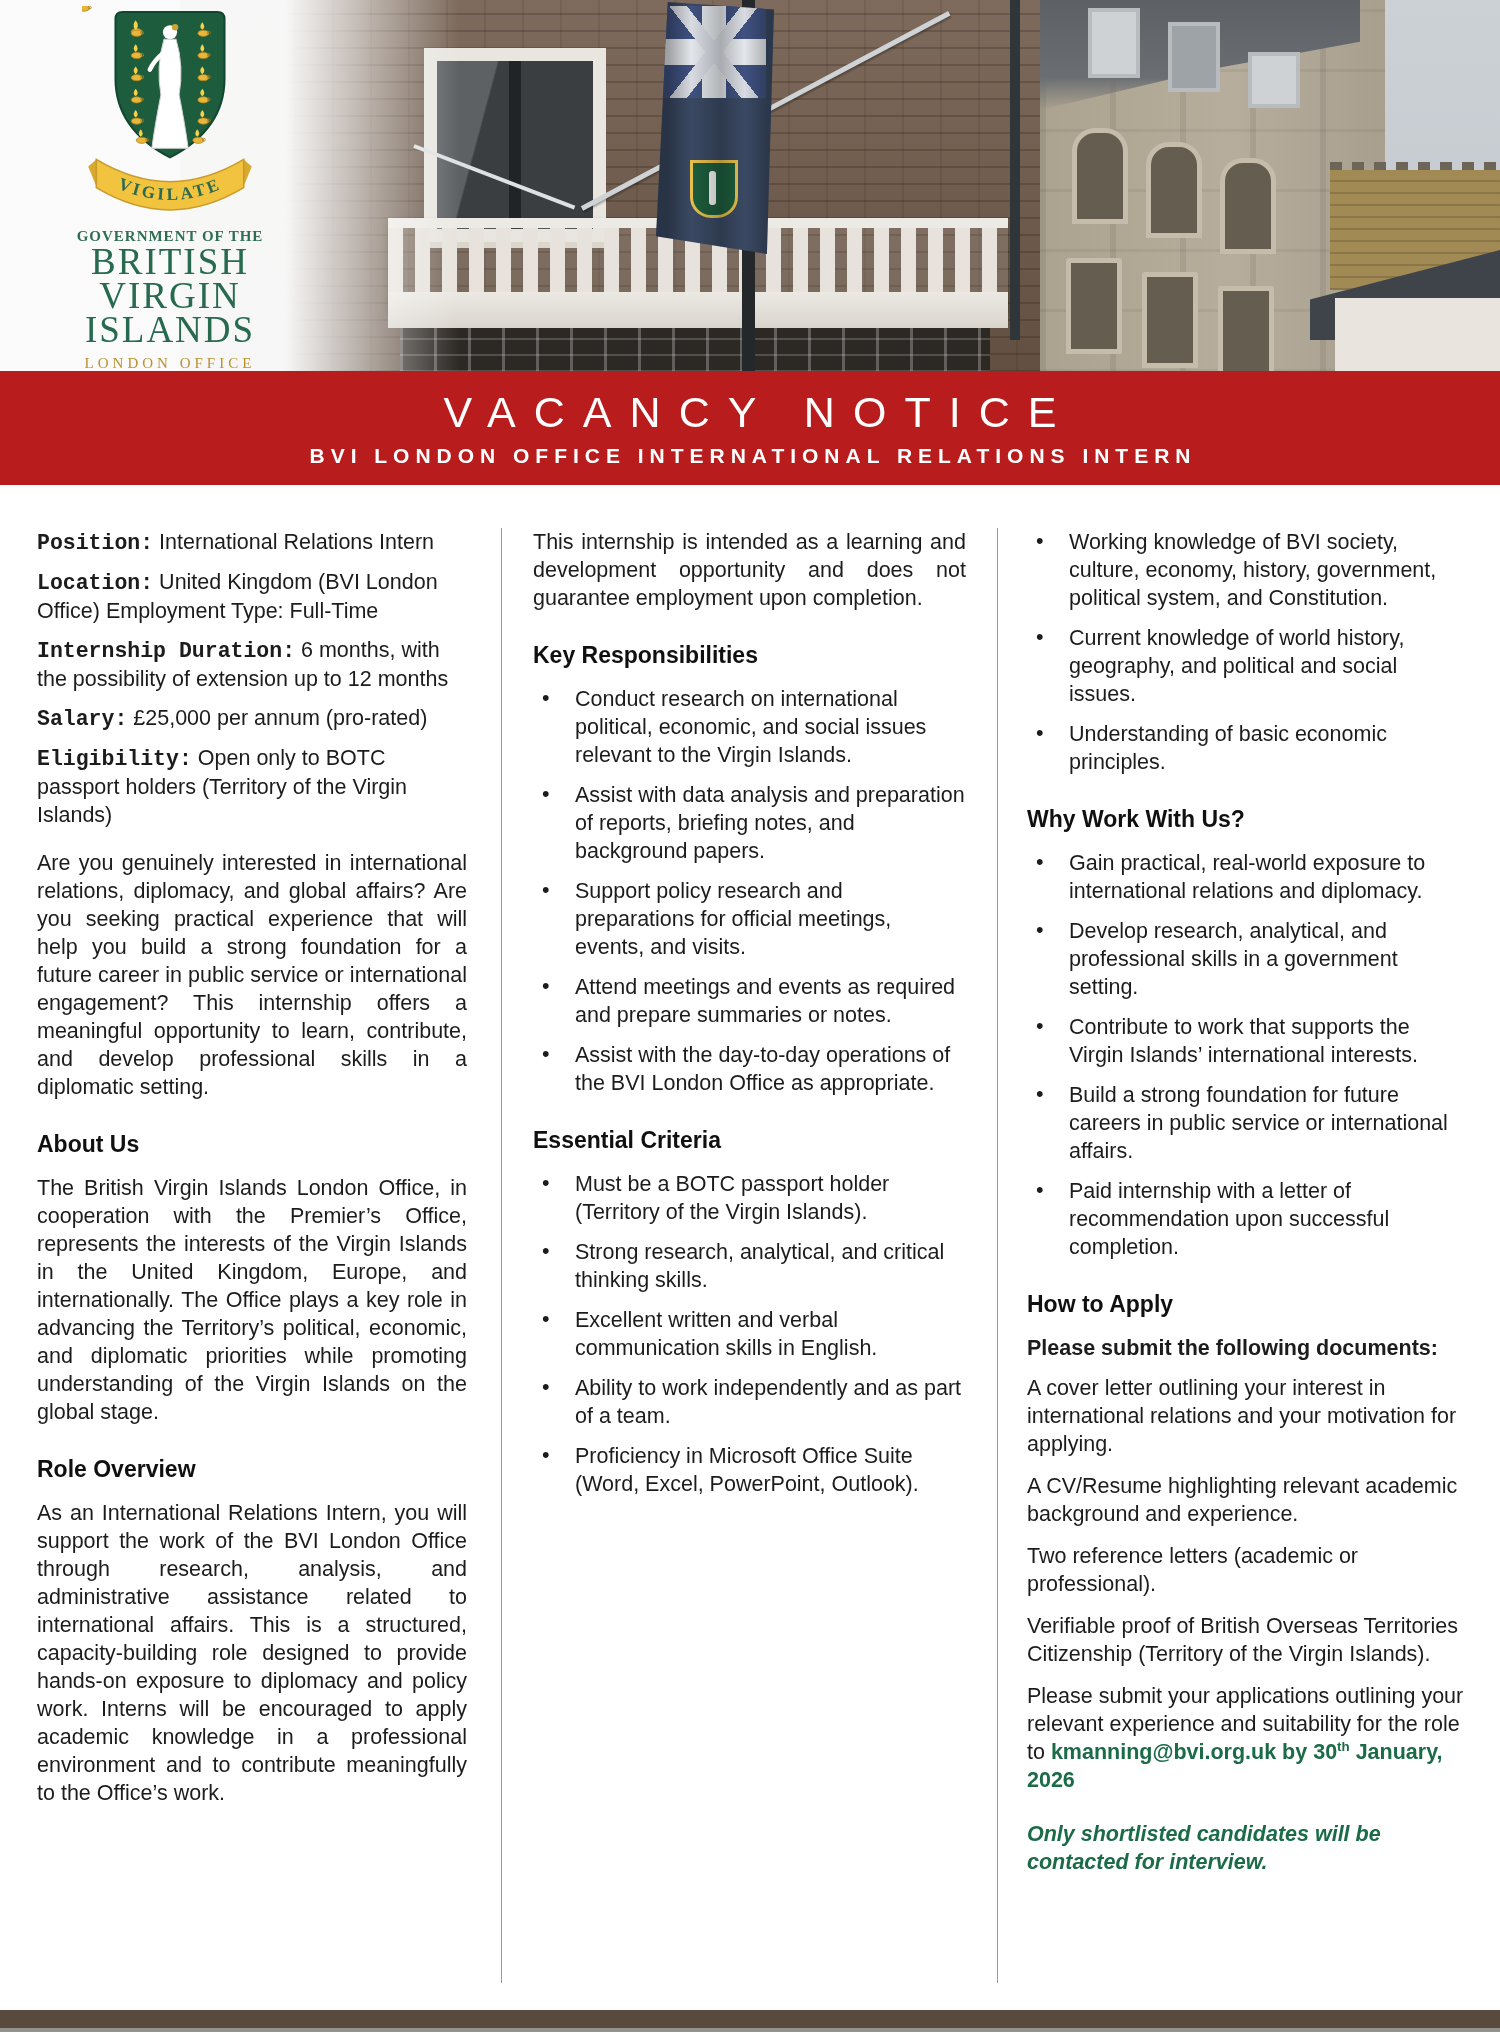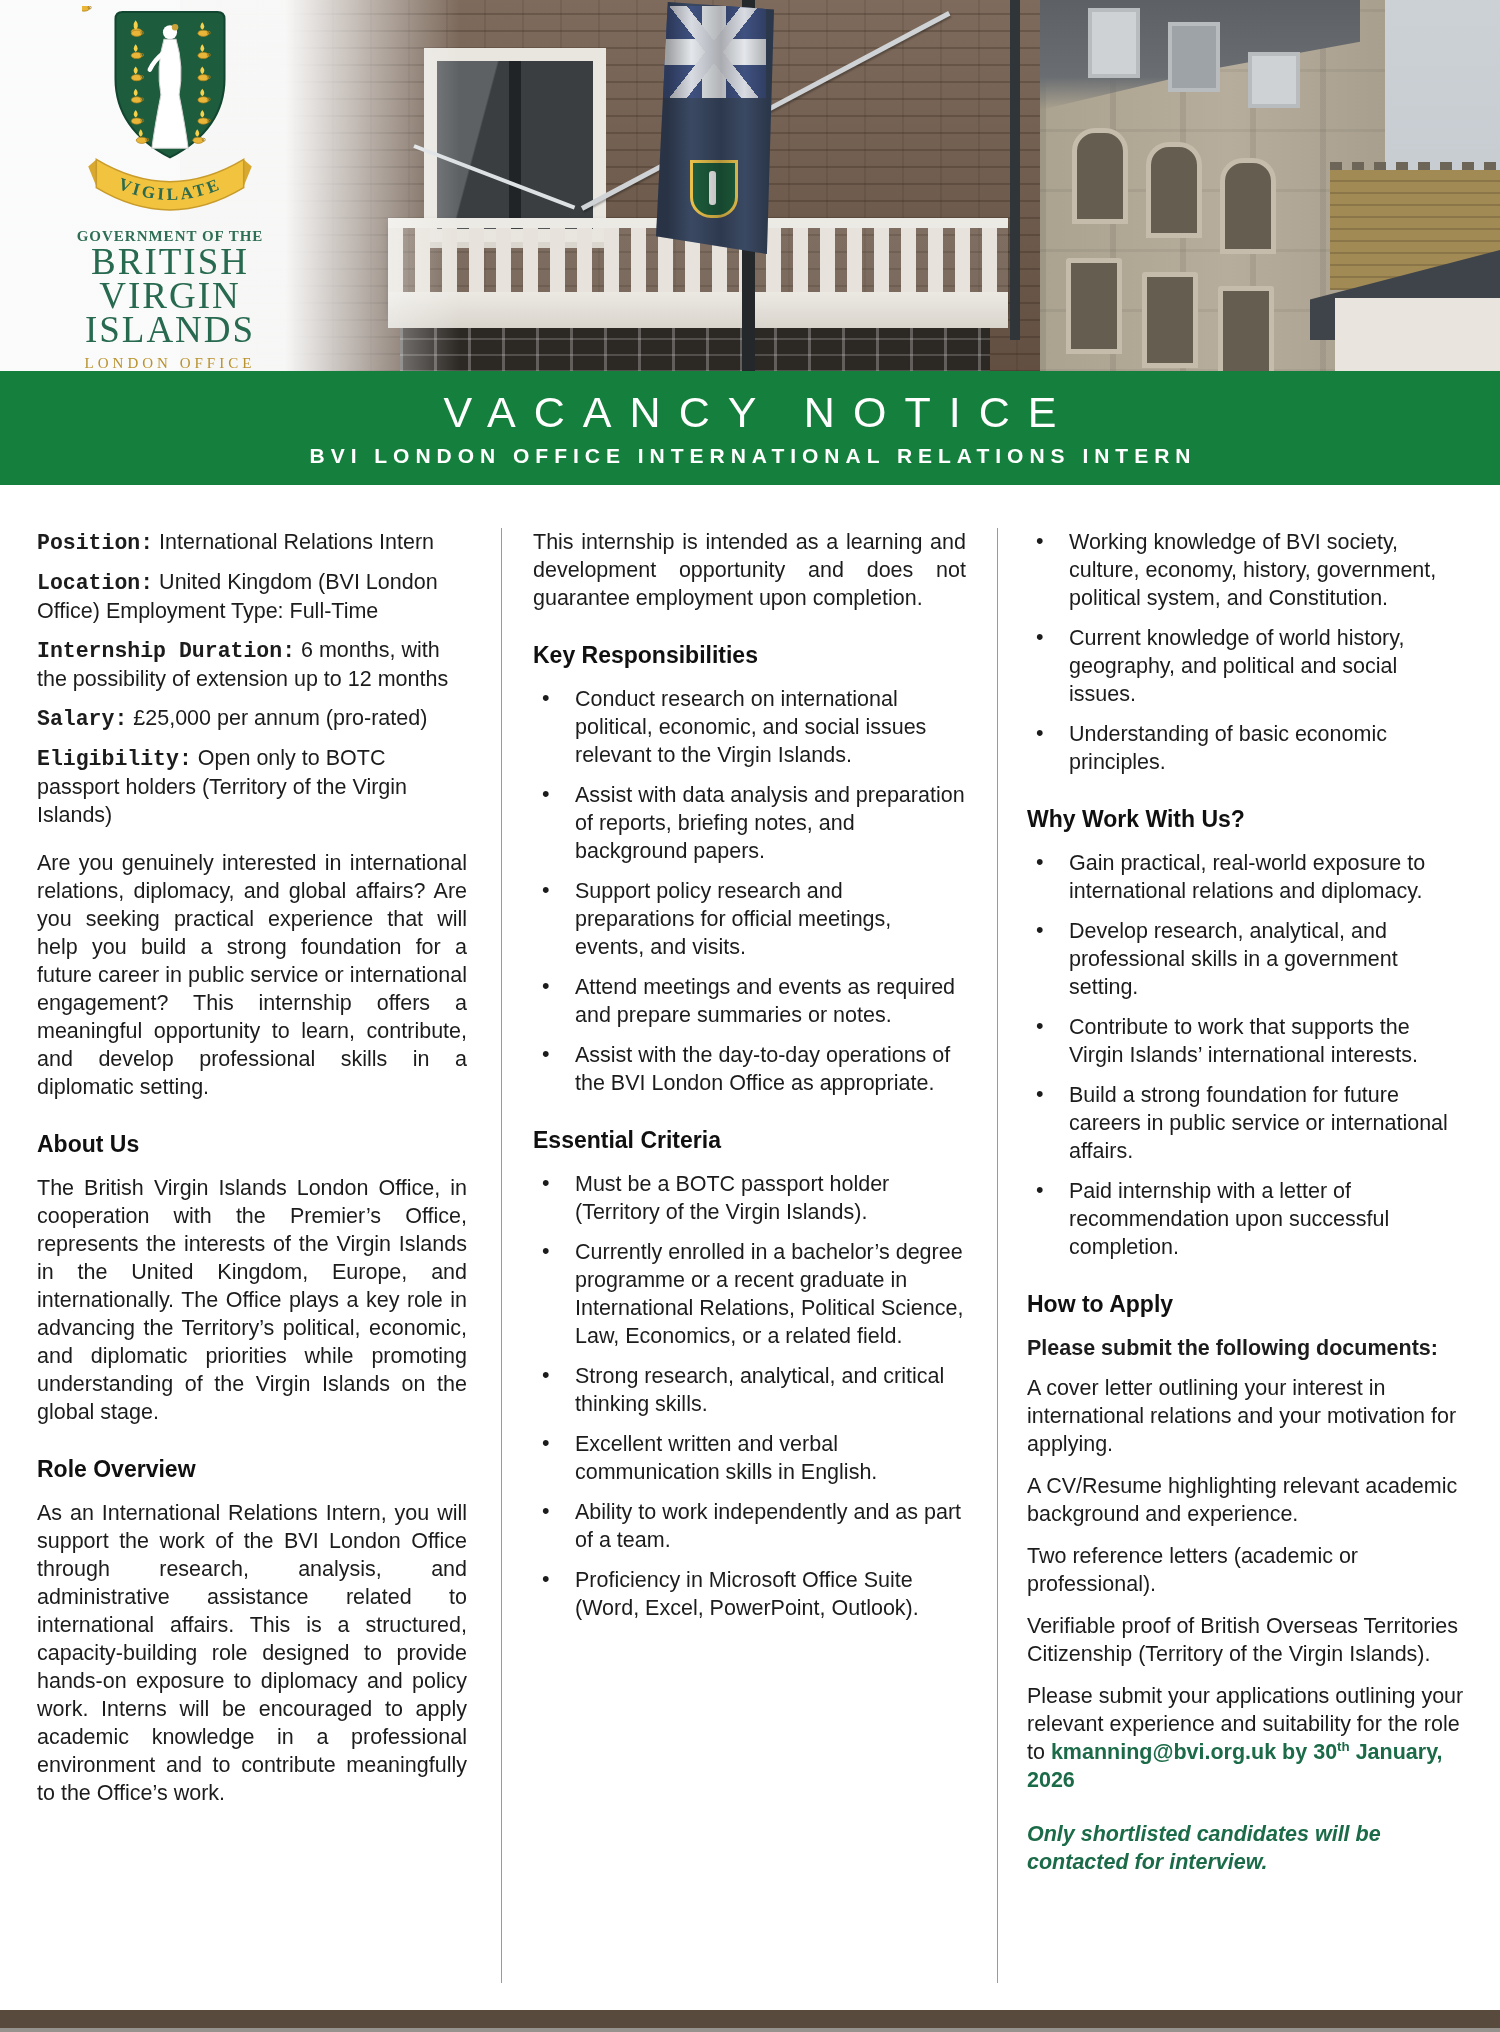--- a/index.html
+++ b/index.html
@@ -75,21 +75,21 @@
   
   .logo{position:absolute;left:52px;top:6px;width:236px;text-align:center;}
   .logo-gov{font-family:"Liberation Serif","DejaVu Serif",serif;color:#2e6e54;font-size:15px;
        letter-spacing:1px;font-weight:700;margin-top:4px;}
   .logo-big{font-family:"Liberation Serif","DejaVu Serif",serif;color:#276a50;font-size:37px;
        letter-spacing:2px;line-height:34px;font-weight:400;}
   .logo-office{font-family:"Liberation Serif","DejaVu Serif",serif;color:#b9922e;font-size:15px;
        letter-spacing:4px;margin-top:8px;}
 
   
-  .banner{position:absolute;left:0;top:371px;width:1500px;height:114px;background:#15803d;
+  .banner{position:absolute;left:0;top:371px;width:1500px;height:114px;background:#b91c1c;
        display:flex;flex-direction:column;align-items:center;justify-content:center;gap:7px;}
   .banner-title{color:#ffffff;font-size:43px;font-weight:400;letter-spacing:.42em;text-indent:.42em;}
   .banner-sub{color:#ffffff;font-size:21px;font-weight:700;letter-spacing:.285em;text-indent:.285em;}
 
   
   .col{position:absolute;top:528px;font-size:21.5px;line-height:28px;}
   .col1{left:37px;width:430px;}
   .col2{left:533px;width:433px;}
   .col3{left:1027px;width:437px;}
   .divider{position:absolute;top:528px;width:1px;height:1455px;background:#9b9b9b;}
@@ -238,21 +238,20 @@
   <ul class="bullets">
       <li>Conduct research on international political, economic, and social issues relevant to the Virgin Islands.</li>
       <li>Assist with data analysis and preparation of reports, briefing notes, and background papers.</li>
       <li>Support policy research and preparations for official meetings, events, and visits.</li>
       <li>Attend meetings and events as required and prepare summaries or notes.</li>
       <li>Assist with the day-to-day operations of the BVI London Office as appropriate.</li>
     </ul>
   <h3 class="sec">Essential Criteria</h3>
   <ul class="bullets">
       <li>Must be a BOTC passport holder (Territory of the Virgin Islands).</li>
-      <li>Currently enrolled in a bachelor’s degree programme or a recent graduate in International Relations, Political Science, Law, Economics, or a related field.</li>
       <li>Strong research, analytical, and critical thinking skills.</li>
       <li>Excellent written and verbal communication skills in English.</li>
       <li>Ability to work independently and as part of a team.</li>
       <li>Proficiency in Microsoft Office Suite (Word, Excel, PowerPoint, Outlook).</li>
     </ul>
 </div>
 
 <div class="divider div2"></div>
 
 <div class="col col3">

